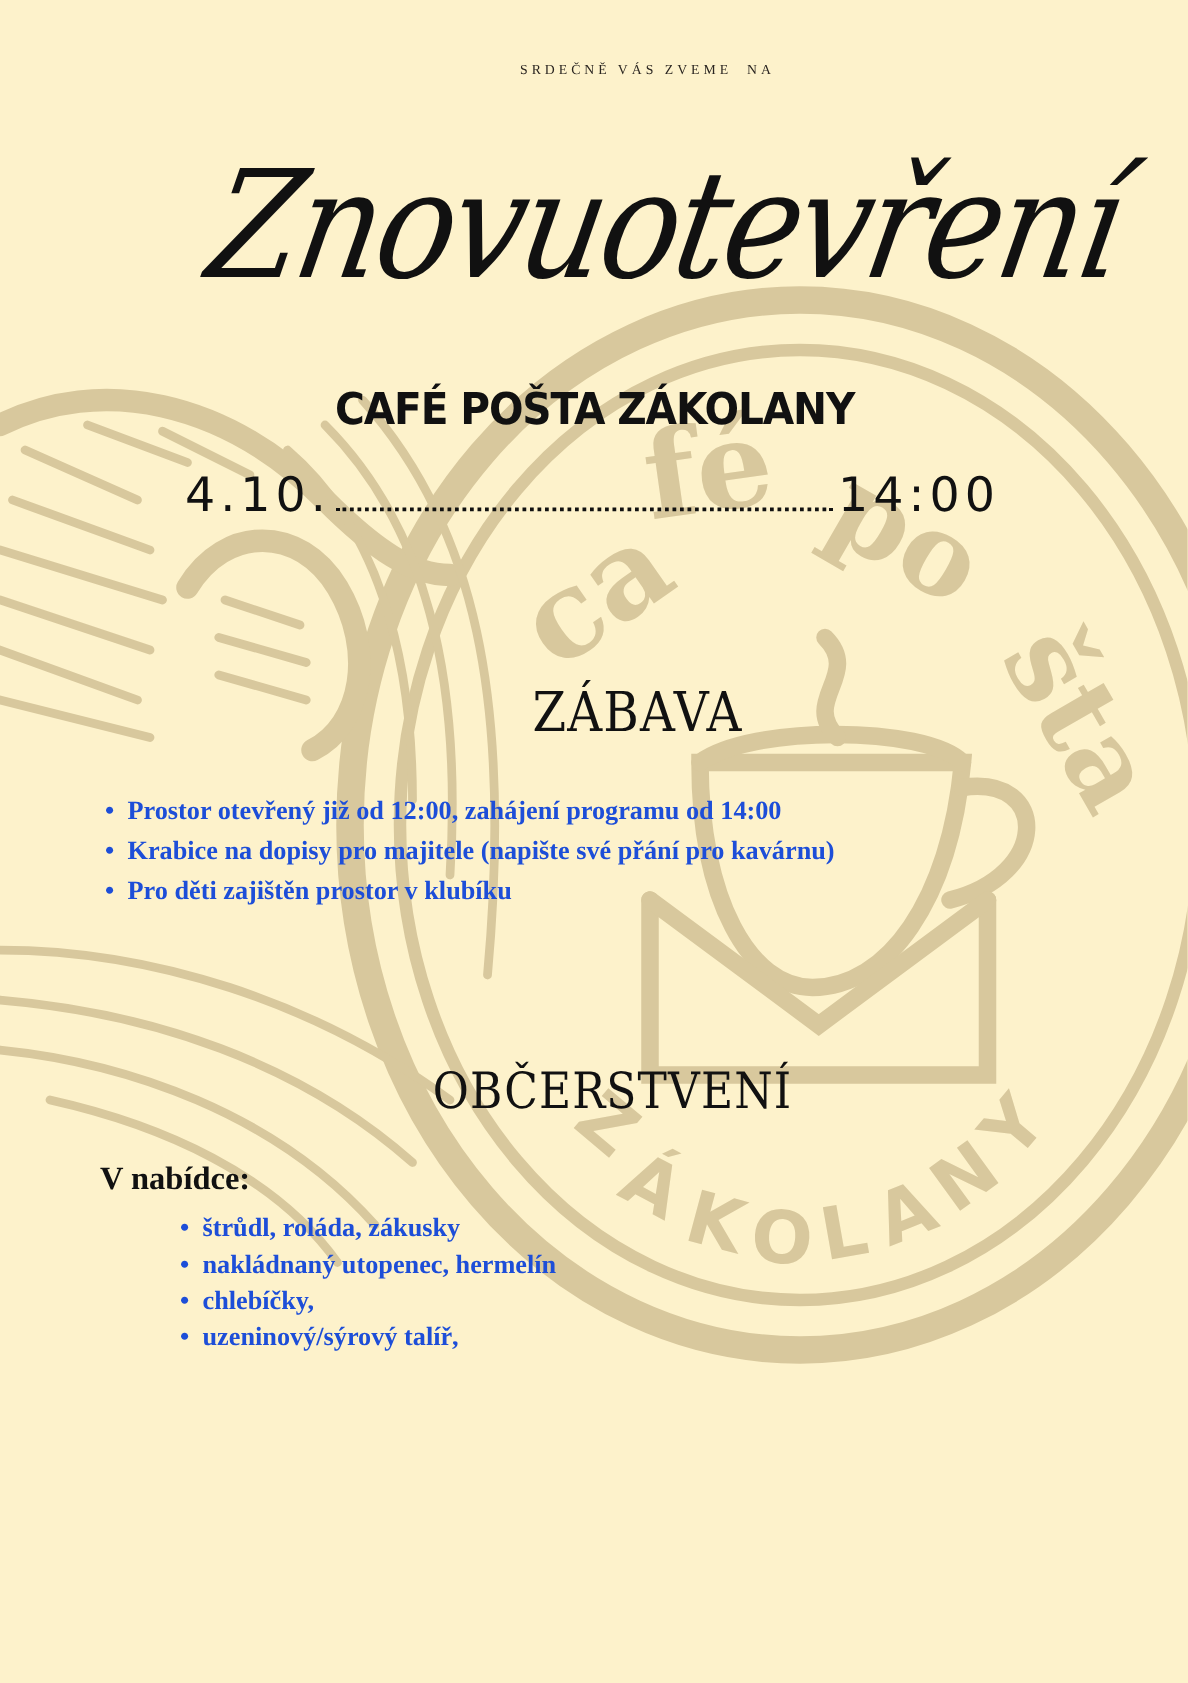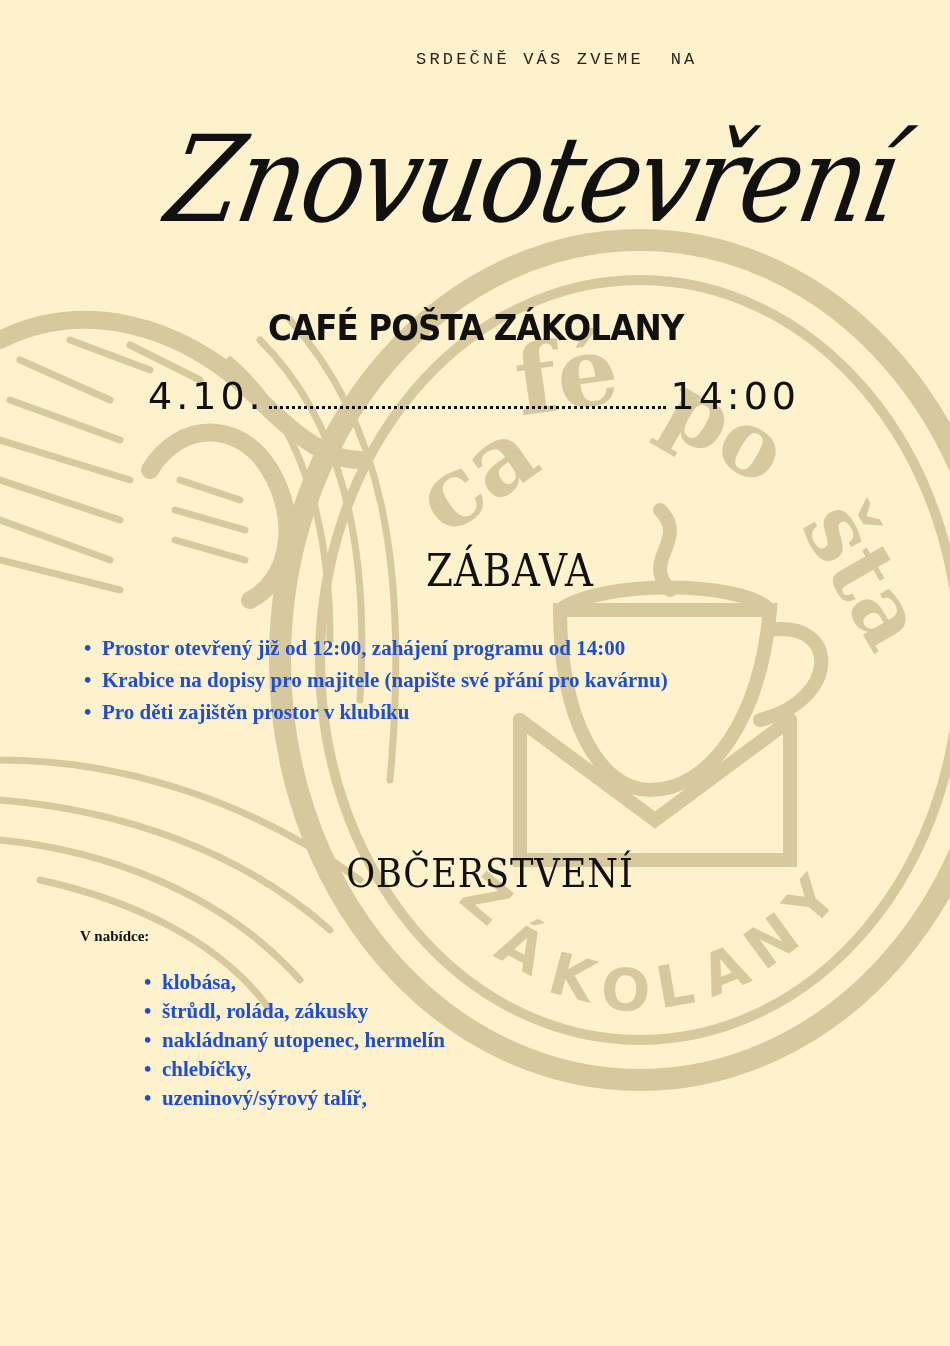--- a/index.html
+++ b/index.html
@@ -1,32 +1,32 @@
 <!DOCTYPE html>
 <html><head>
 <meta charset="utf-8">
 <style>
   html, body { margin:0; padding:0; }
   body { width:950px; height:1346px; background:#fdf2cb; position:relative; overflow:hidden; font-family:"DejaVu Serif", serif; color:#111; }
   .wm { position:absolute; left:0; top:0; width:950px; height:1346px; }
   .abs { position:absolute; }
-  .invite { left:416px; top:50px; font-family:Liberation Mono, monospace; font-size:17px; letter-spacing:3.2px; color:#2a2520; white-space:pre; }
+  .invite { left:416px; top:50px; font-family:Liberation Serif, serif; font-size:11px; letter-spacing:3.2px; color:#2a2520; white-space:pre; }
   .title { left:170px; top:118px; width:640px; text-align:center; font-family:"DejaVu Serif", serif; font-style:italic; font-size:104px; letter-spacing:-3px; color:#111; transform:skewX(-10deg) scaleY(1.15); line-height:1.2; }
   .venue { left:268px; top:308px; width:500px; font-family:"DejaVu Sans", sans-serif; font-weight:bold; font-size:35px; letter-spacing:-1px; color:#111; transform:scaleX(0.93); transform-origin:left; }
   .dateline { left:148px; top:374px; width:652px; height:50px; display:flex; align-items:baseline; font-family:"DejaVu Sans", sans-serif; font-size:38px; letter-spacing:4px; color:#111; }
   .dateline .dots { flex:1; border-bottom:3px dotted #111; margin:0 4px 6px 4px; height:0; }
   .h2 { font-family:"DejaVu Serif", serif; font-size:44px; color:#111; text-align:center; letter-spacing:1px; transform:scaleX(0.88); }
   .zabava { left:330px; top:545px; width:360px; }
   .obc { left:300px; top:850px; width:380px; font-size:40px; }
   ul.list { list-style:none; margin:0; padding:0; font-family:"Liberation Serif", serif; font-weight:bold; font-size:21px; color:#1d4ed8; }
   ul.list li { position:relative; padding-left:18px; white-space:nowrap; }
   ul.list li::before { content:"•"; position:absolute; left:0; top:0; }
   .zab-list { left:84px; top:636px; }
   .zab-list li { height:32px; }
-  .nab { left:80px; top:928px; font-family:"Liberation Serif", serif; font-weight:bold; font-size:15px; }
+  .nab { left:80px; top:928px; font-family:"Liberation Serif", serif; font-weight:bold; font-size:26px; }
   .nab-list { left:144px; top:970px; }
   .nab-list li { height:29px; }
 </style>
 </head>
 <body>
 
 <svg class="wm" viewBox="0 0 950 1346" xmlns="http://www.w3.org/2000/svg">
   <g fill="none" stroke="#d8c89d" stroke-linecap="round">
 
     <ellipse cx="640" cy="660" rx="360" ry="420" stroke-width="22"></ellipse>
@@ -95,18 +95,17 @@
 <div class="abs h2 zabava">ZÁBAVA</div>
 <ul class="abs list zab-list">
   <li>Prostor otevřený již od 12:00, zahájení programu od 14:00</li>
   <li>Krabice na dopisy pro majitele (napište své přání pro kavárnu)</li>
   <li>Pro děti zajištěn prostor v klubíku</li>
 </ul>
 
 <div class="abs h2 obc">OBČERSTVENÍ</div>
 <div class="abs nab">V nabídce:</div>
 <ul class="abs list nab-list">
-  <li>klobása,</li>
   <li>štrůdl, roláda, zákusky</li>
   <li>nakládnaný utopenec, hermelín</li>
   <li>chlebíčky,</li>
   <li>uzeninový/sýrový talíř,</li>
 </ul>
 
 </body></html>

